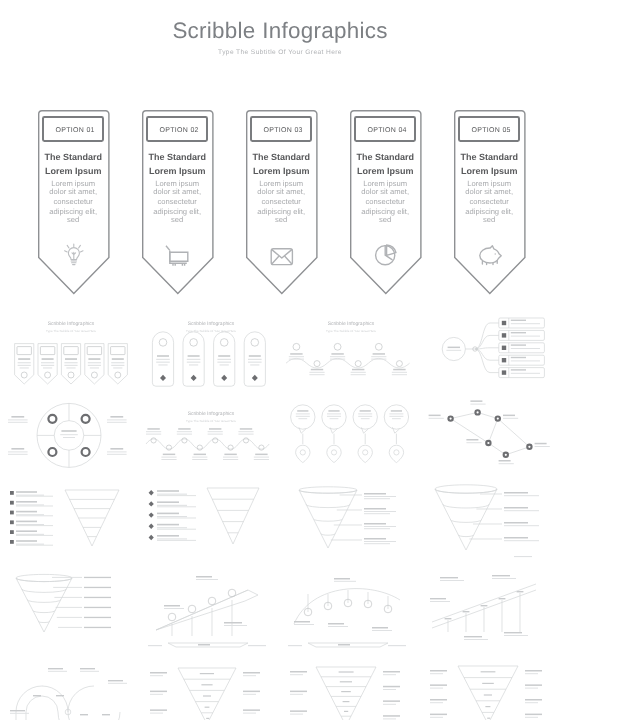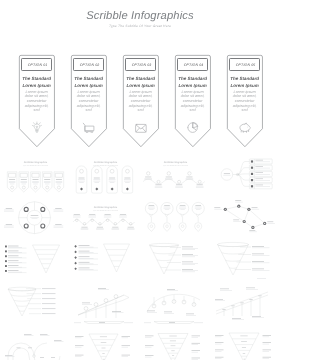--- a/index.html
+++ b/index.html
@@ -1,17 +1,17 @@
 <!DOCTYPE html>
 <html><head>
 <meta charset="utf-8">
 <style>
   html,body{margin:0;padding:0;}
   body{width:280px;height:360px;background:#ffffff;font-family:"Liberation Sans",sans-serif;overflow:hidden;-webkit-font-smoothing:antialiased;text-rendering:geometricPrecision;}
-  .page{position:relative;width:280px;height:360px;background:#fff;font-style:italic;}
+  .page{position:relative;width:280px;height:360px;background:#fff;}
 
   
   .hero{position:absolute;left:0;top:0;width:280px;height:148px;}
   .hero-title{position:absolute;left:0;top:9px;width:280px;text-align:center;font-size:11.2px;color:#7d8084;letter-spacing:0.15px;line-height:14px;}
   .hero-sub{position:absolute;left:0;top:23.5px;width:280px;text-align:center;font-size:3.3px;color:#b0b2b5;letter-spacing:0.2px;line-height:5px;}
 
   .card{position:absolute;top:54.8px;width:35.8px;height:92px;}
   .card svg.frame{position:absolute;left:0;top:0;overflow:visible;}
   .optbox{position:absolute;left:2.6px;top:3.1px;width:30.6px;height:12.8px;border:0.55px solid #7a7c7f;box-sizing:border-box;border-radius:1.2px;}
   .optlabel{position:absolute;left:0;top:4.1px;width:30.6px;text-align:center;font-size:3.5px;color:#58595b;letter-spacing:0.15px;}

